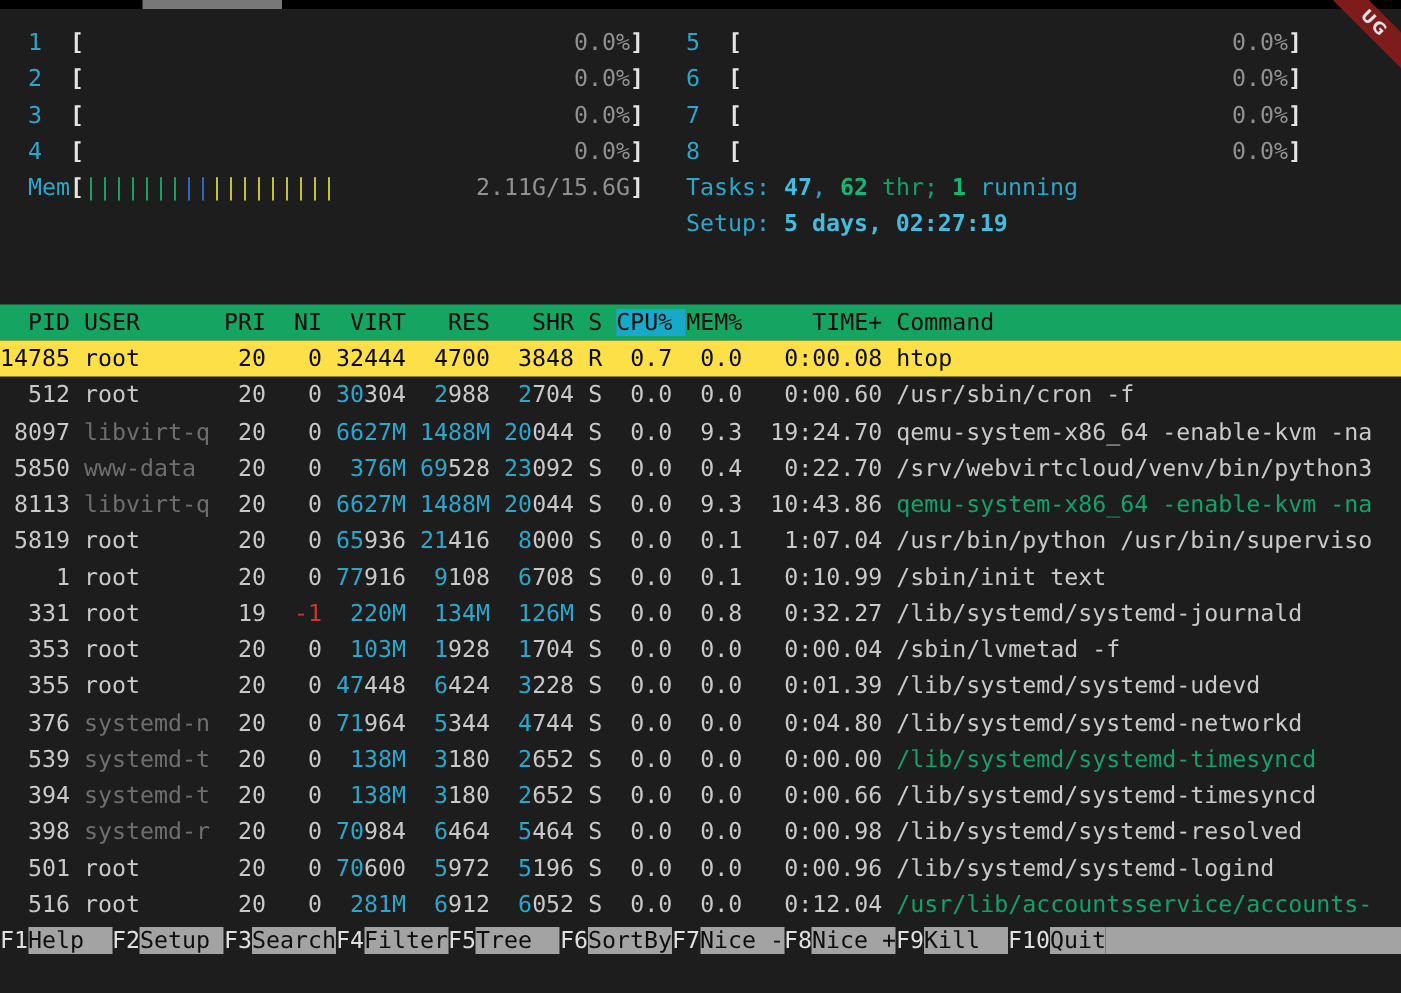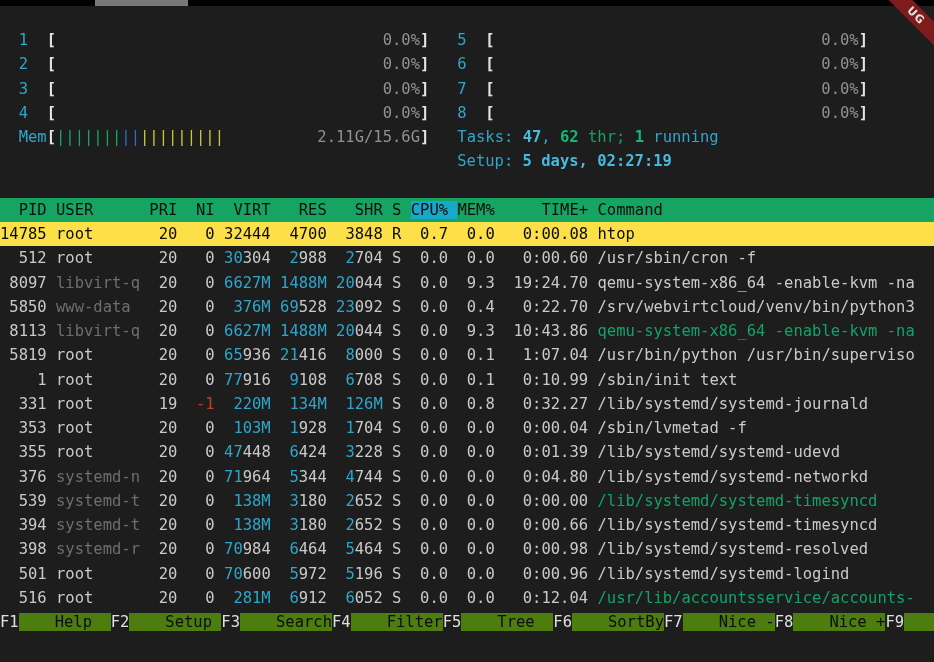--- a/index.html
+++ b/index.html
@@ -3,38 +3,38 @@
 <meta charset="utf-8">
 <style>
   html,body{margin:0;padding:0;background:#000;}
   .terminal{position:relative;width:934px;height:662px;background:#1d1d1d;overflow:hidden;
     font-family:"DejaVu Sans Mono", monospace;}
   .topbar{position:absolute;top:0;left:0;width:934px;height:6px;background:#000;z-index:5;}
   .tophandle{position:absolute;top:0;left:95px;width:93px;height:6px;background:#787878;}
   .ribbon{position:absolute;top:7px;right:-28px;width:92px;padding:2px 0;text-align:center;
     transform:rotate(45deg);background:#7e1b1b;color:#e3e3e3;z-index:6;
     font:bold 11px "DejaVu Sans",sans-serif;letter-spacing:1px;}
-  .screen{position:absolute;top:28px;left:0;width:934px;}
+  .screen{position:absolute;top:16px;left:0;width:934px;}
   .line{height:24.25px;line-height:24.25px;font-size:15.5px;white-space:pre;color:#c9c9c9;}
   .cy{color:#2da6cb;}
   .cyb{color:#45bbdd;font-weight:bold;}
   .bw{color:#e4e4e4;font-weight:bold;}
   .gn{color:#12a269;}
   .gnb{color:#12b873;font-weight:bold;}
   .gy{color:#919191;}
   .dim{color:#6e6e6e;}
   .rd{color:#c8382d;}
   .bar-green{color:#16a565;}
   .bar-blue{color:#2f6cc6;}
   .bar-yellow{color:#c8c832;}
-  .header-line{background:#16a462;color:#0e0e0e;}
+  .header-line{background:#16a462;color:#0e0e0e;margin-top:17px;}
   .sorthl{background:#17a9c9;}
   .selected{background:#fde047;color:#0b0b0b;}
   .fk-key{color:#e0e0e0;text-align:right;}
-  .fk-label{background:#4d7c0f;color:#0e0e0e;padding-left:36px;}
+  .fk-label{background:#a3a3a3;color:#0e0e0e;}
 </style>
 </head>
 <body>
 
 <div class="terminal">
   <div class="topbar">
     <div class="tophandle"></div>
   </div>
   <div class="ribbon">UG</div>
   <div class="screen" id="screen">

